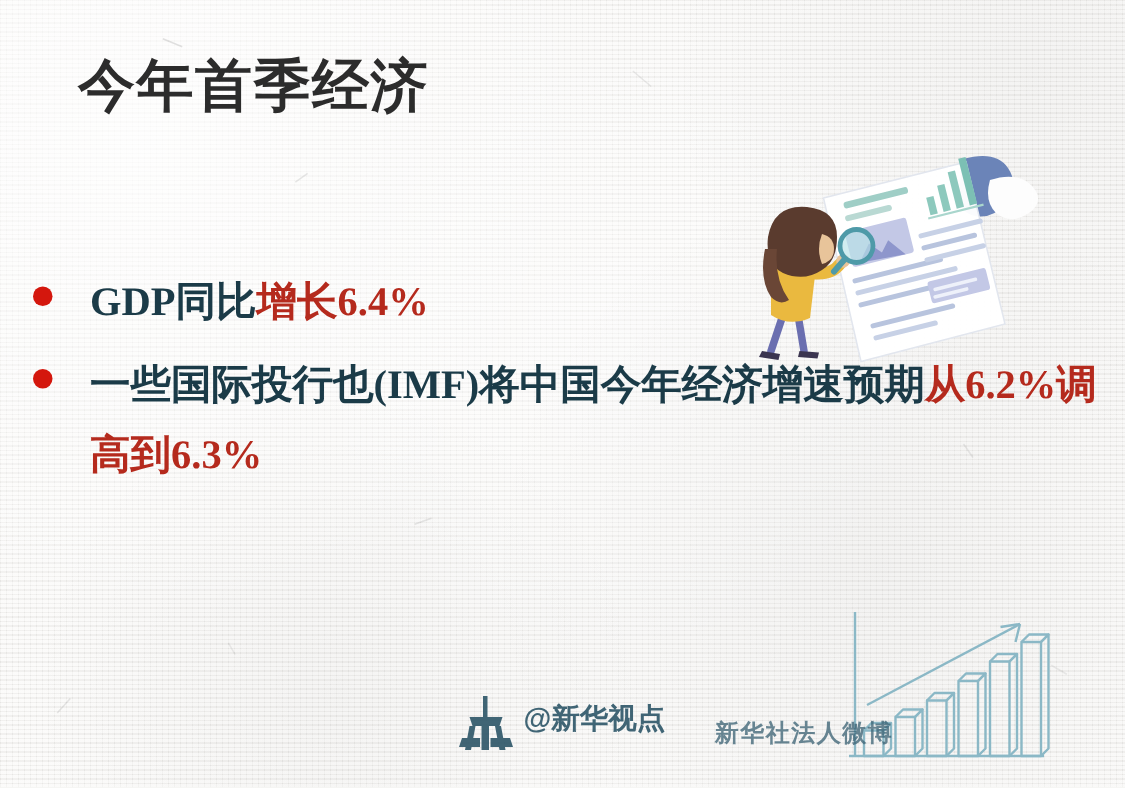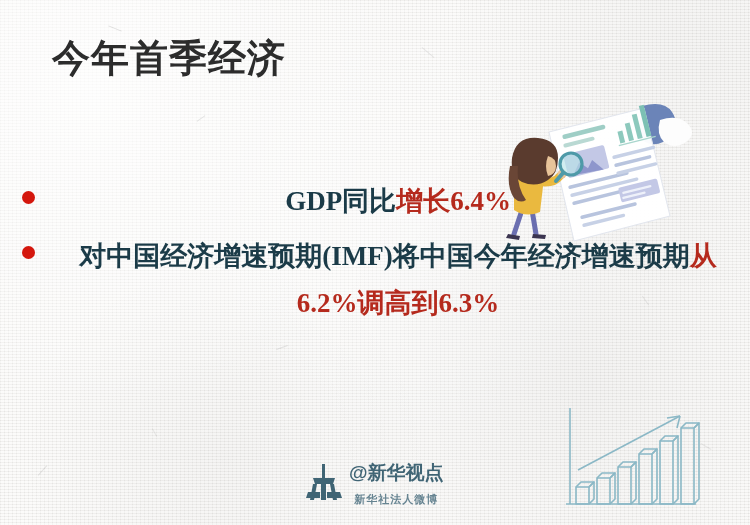--- a/index.html
+++ b/index.html
@@ -79,21 +79,20 @@
     white-space: nowrap;
   }
 
   
   .bullets {
     position: absolute;
     left: 14px;
     top: 178px;
     width: 722px;
     z-index: 6;
-    text-align: center;
   }
   .bullet-row {
     position: relative;
     padding-left: 46px;
     margin-bottom: 8px;
   }
   .bullet-dot {
     position: absolute;
     left: 8px;
     top: 13px;
@@ -123,33 +122,34 @@
     gap: 5px;
     opacity: 0.9;
     z-index: 7;
   }
   .wm-mark {
     width: 40px;
     height: 44px;
   }
   .wm-textwrap {
     display: flex;
-    flex-direction: column;
+    flex-direction: row;
     line-height: 1;
+    gap: 33px;
   }
   .wm-handle {
     font-family: "Liberation Sans", sans-serif;
     font-size: 19px;
     font-weight: bold;
     color: #2d5668;
     letter-spacing: 0px;
   }
   .wm-sub {
     font-family: "Liberation Sans", sans-serif;
-    font-size: 11px;
+    font-size: 16px;
     font-weight: bold;
     color: #3c6375;
     letter-spacing: 1px;
     margin-top: 12px;
     opacity: 0.85;
     text-align: center;
   }
 
   
   .illus-doc {
@@ -256,21 +256,21 @@
 
   <div class="bullets">
 
     <div class="bullet-row">
       <span class="bullet-dot"></span>
       <div class="bullet-text"><span>GDP同比</span><span class="hl">增长6.4%</span></div>
     </div>
 
     <div class="bullet-row">
       <span class="bullet-dot"></span>
-      <div class="bullet-text"><span>对中国经济增速预期(IMF)将中国今年经济增速预期</span><span class="hl">从6.2%调高到6.3%</span></div>
+      <div class="bullet-text"><span>一些国际投行也(IMF)将中国今年经济增速预期</span><span class="hl">从6.2%调高到6.3%</span></div>
     </div>
 
 
   </div>
 
   <div class="illus-chart">
     <svg viewBox="0 0 200 112" width="200" height="112" xmlns="http://www.w3.org/2000/svg">
       <g stroke="#8bb8c6" stroke-width="1.6" fill="none" stroke-linejoin="round">
 
         <path d="M22 0 L22 96"></path>

